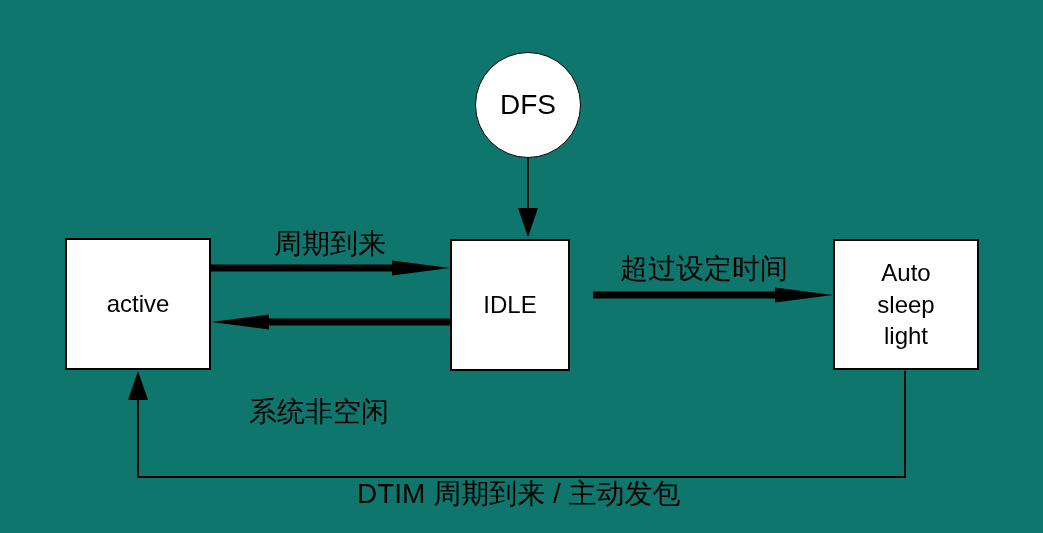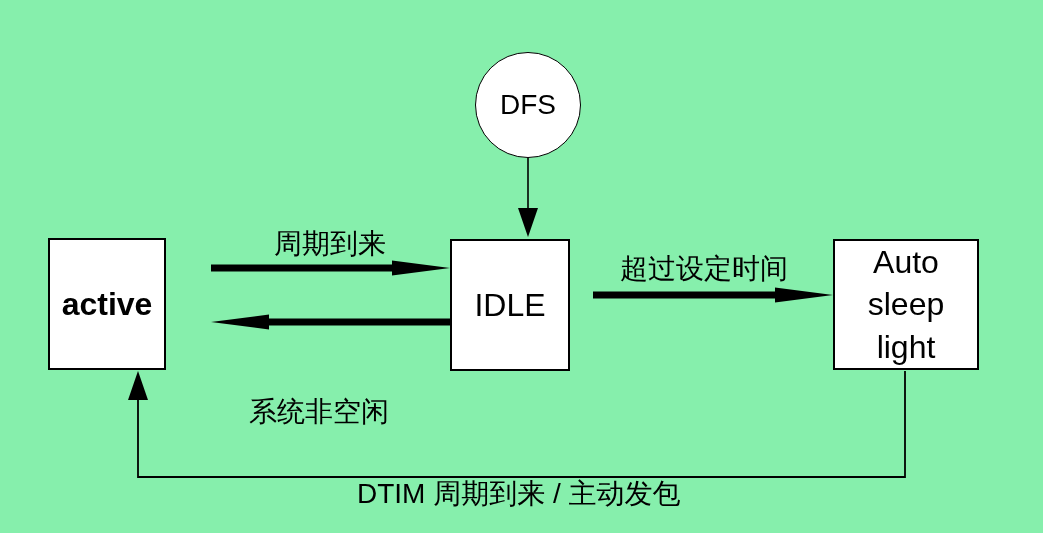--- a/index.html
+++ b/index.html
@@ -5,33 +5,33 @@
   html, body {
     margin: 0;
     padding: 0;
     background: #ffffff;
     font-family: "Liberation Sans", "DejaVu Sans", sans-serif;
   }
   #canvas {
     position: relative;
     width: 1043px;
     height: 533px;
-    background: #86efac;
+    background: #0f766e;
     overflow: hidden;
   }
   .node-rect {
     position: absolute;
     box-sizing: border-box;
     border: 2px solid #000000;
     background: #ffffff;
     display: flex;
     align-items: center;
     justify-content: center;
     text-align: center;
-    font-size: 32px;
+    font-size: 24px;
     color: #000000;
     line-height: 1.32;
   }
   .node-circle {
     position: absolute;
     box-sizing: border-box;
     border: 1.5px solid #000000;
     border-radius: 50%;
     background: #ffffff;
     display: flex;
@@ -86,21 +86,21 @@
     <g>
       <polyline points="905,371 905,477 138,477 138,398" fill="none" stroke="#000000" stroke-width="1.8"></polyline>
       <polygon points="128,400 148,400 138,371" fill="#000000"></polygon>
     </g>
   </svg>
 
   <div class="node-circle" style="left:475px; top:52px; width:106px; height:106px;">
     <span>DFS</span>
   </div>
 
-  <div class="node-rect" style="left:48px; top:238px; width:118px; height:132px;font-weight:bold;">
+  <div class="node-rect" style="left:65px; top:238px; width:146px; height:132px;">
     <span>active</span>
   </div>
 
   <div class="node-rect" style="left:450px; top:239px; width:120px; height:132px;">
     <span>IDLE</span>
   </div>
 
   <div class="node-rect" style="left:833px; top:239px; width:146px; height:131px;">
     <span>
       <span style="display:block">Auto</span>

